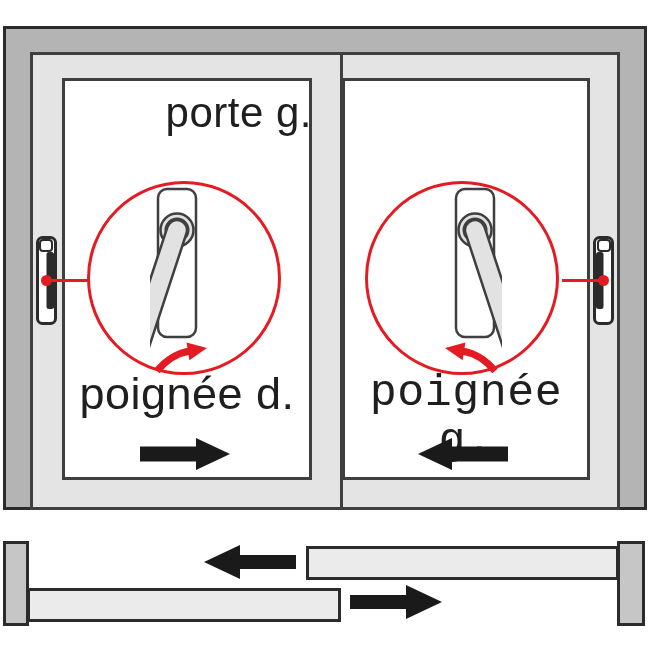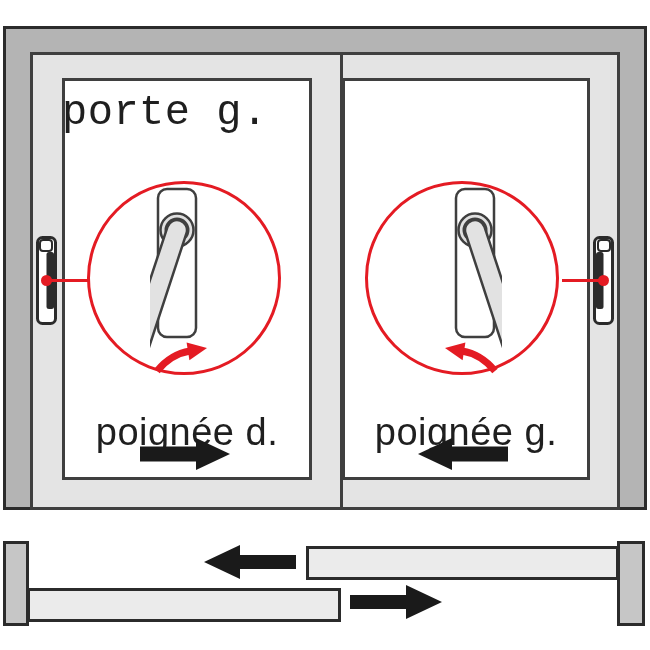--- a/index.html
+++ b/index.html
@@ -9,26 +9,26 @@
   }
   .abs{position:absolute;box-sizing:border-box;}
   
   .outer-frame{left:3px;top:26px;width:644px;height:484px;background:#b4b4b4;border:3px solid #2b2b2b;}
   .sash{top:52px;height:458px;background:#e4e4e4;border:3px solid #3f3f3f;}
   .sash-left{left:30px;width:313px;}
   .sash-right{left:343px;width:277px;border-left:none;}
   .panel{top:78px;height:402px;background:#ffffff;border:3px solid #3f3f3f;}
   .panel-left{left:62px;width:250px;}
   .panel-right{left:342px;width:248px;}
-  .door-label{top:90px;height:46px;line-height:46px;font-size:42px;text-align:left;letter-spacing:0.5px;font-family:Liberation Mono, monospace;}
+  .door-label{top:90px;height:46px;line-height:46px;font-size:42px;text-align:right;letter-spacing:0.5px;}
   .door-label.l{left:62px;width:250px;}
   .door-label.r{left:342px;width:248px;}
-  .handle-label{top:408px;height:48px;line-height:48px;font-size:38px;text-align:center;letter-spacing:0.5px;}
+  .handle-label{top:370px;height:48px;line-height:48px;font-size:45px;text-align:center;letter-spacing:0.5px;}
   .handle-label.l{left:62px;width:250px;}
-  .handle-label.r{left:342px;width:248px;}
+  .handle-label.r{left:342px;width:248px;font-family:Liberation Mono, monospace;}
   .red-circle{width:194px;height:194px;border:3px solid #e41b23;border-radius:50%;top:181px;background:transparent;}
   .red-circle.l{left:87px;}
   .red-circle.r{left:365px;}
   .red-line{height:3px;width:42px;top:279px;background:#e41b23;}
   .red-line.l{left:46px;}
   .red-line.r{left:562px;}
   .red-dot{width:11px;height:11px;border-radius:50%;background:#e41b23;top:275px;}
   .red-dot.l{left:41px;}
   .red-dot.r{left:598px;}
   .handle-svg{width:90px;height:200px;top:180px;}

